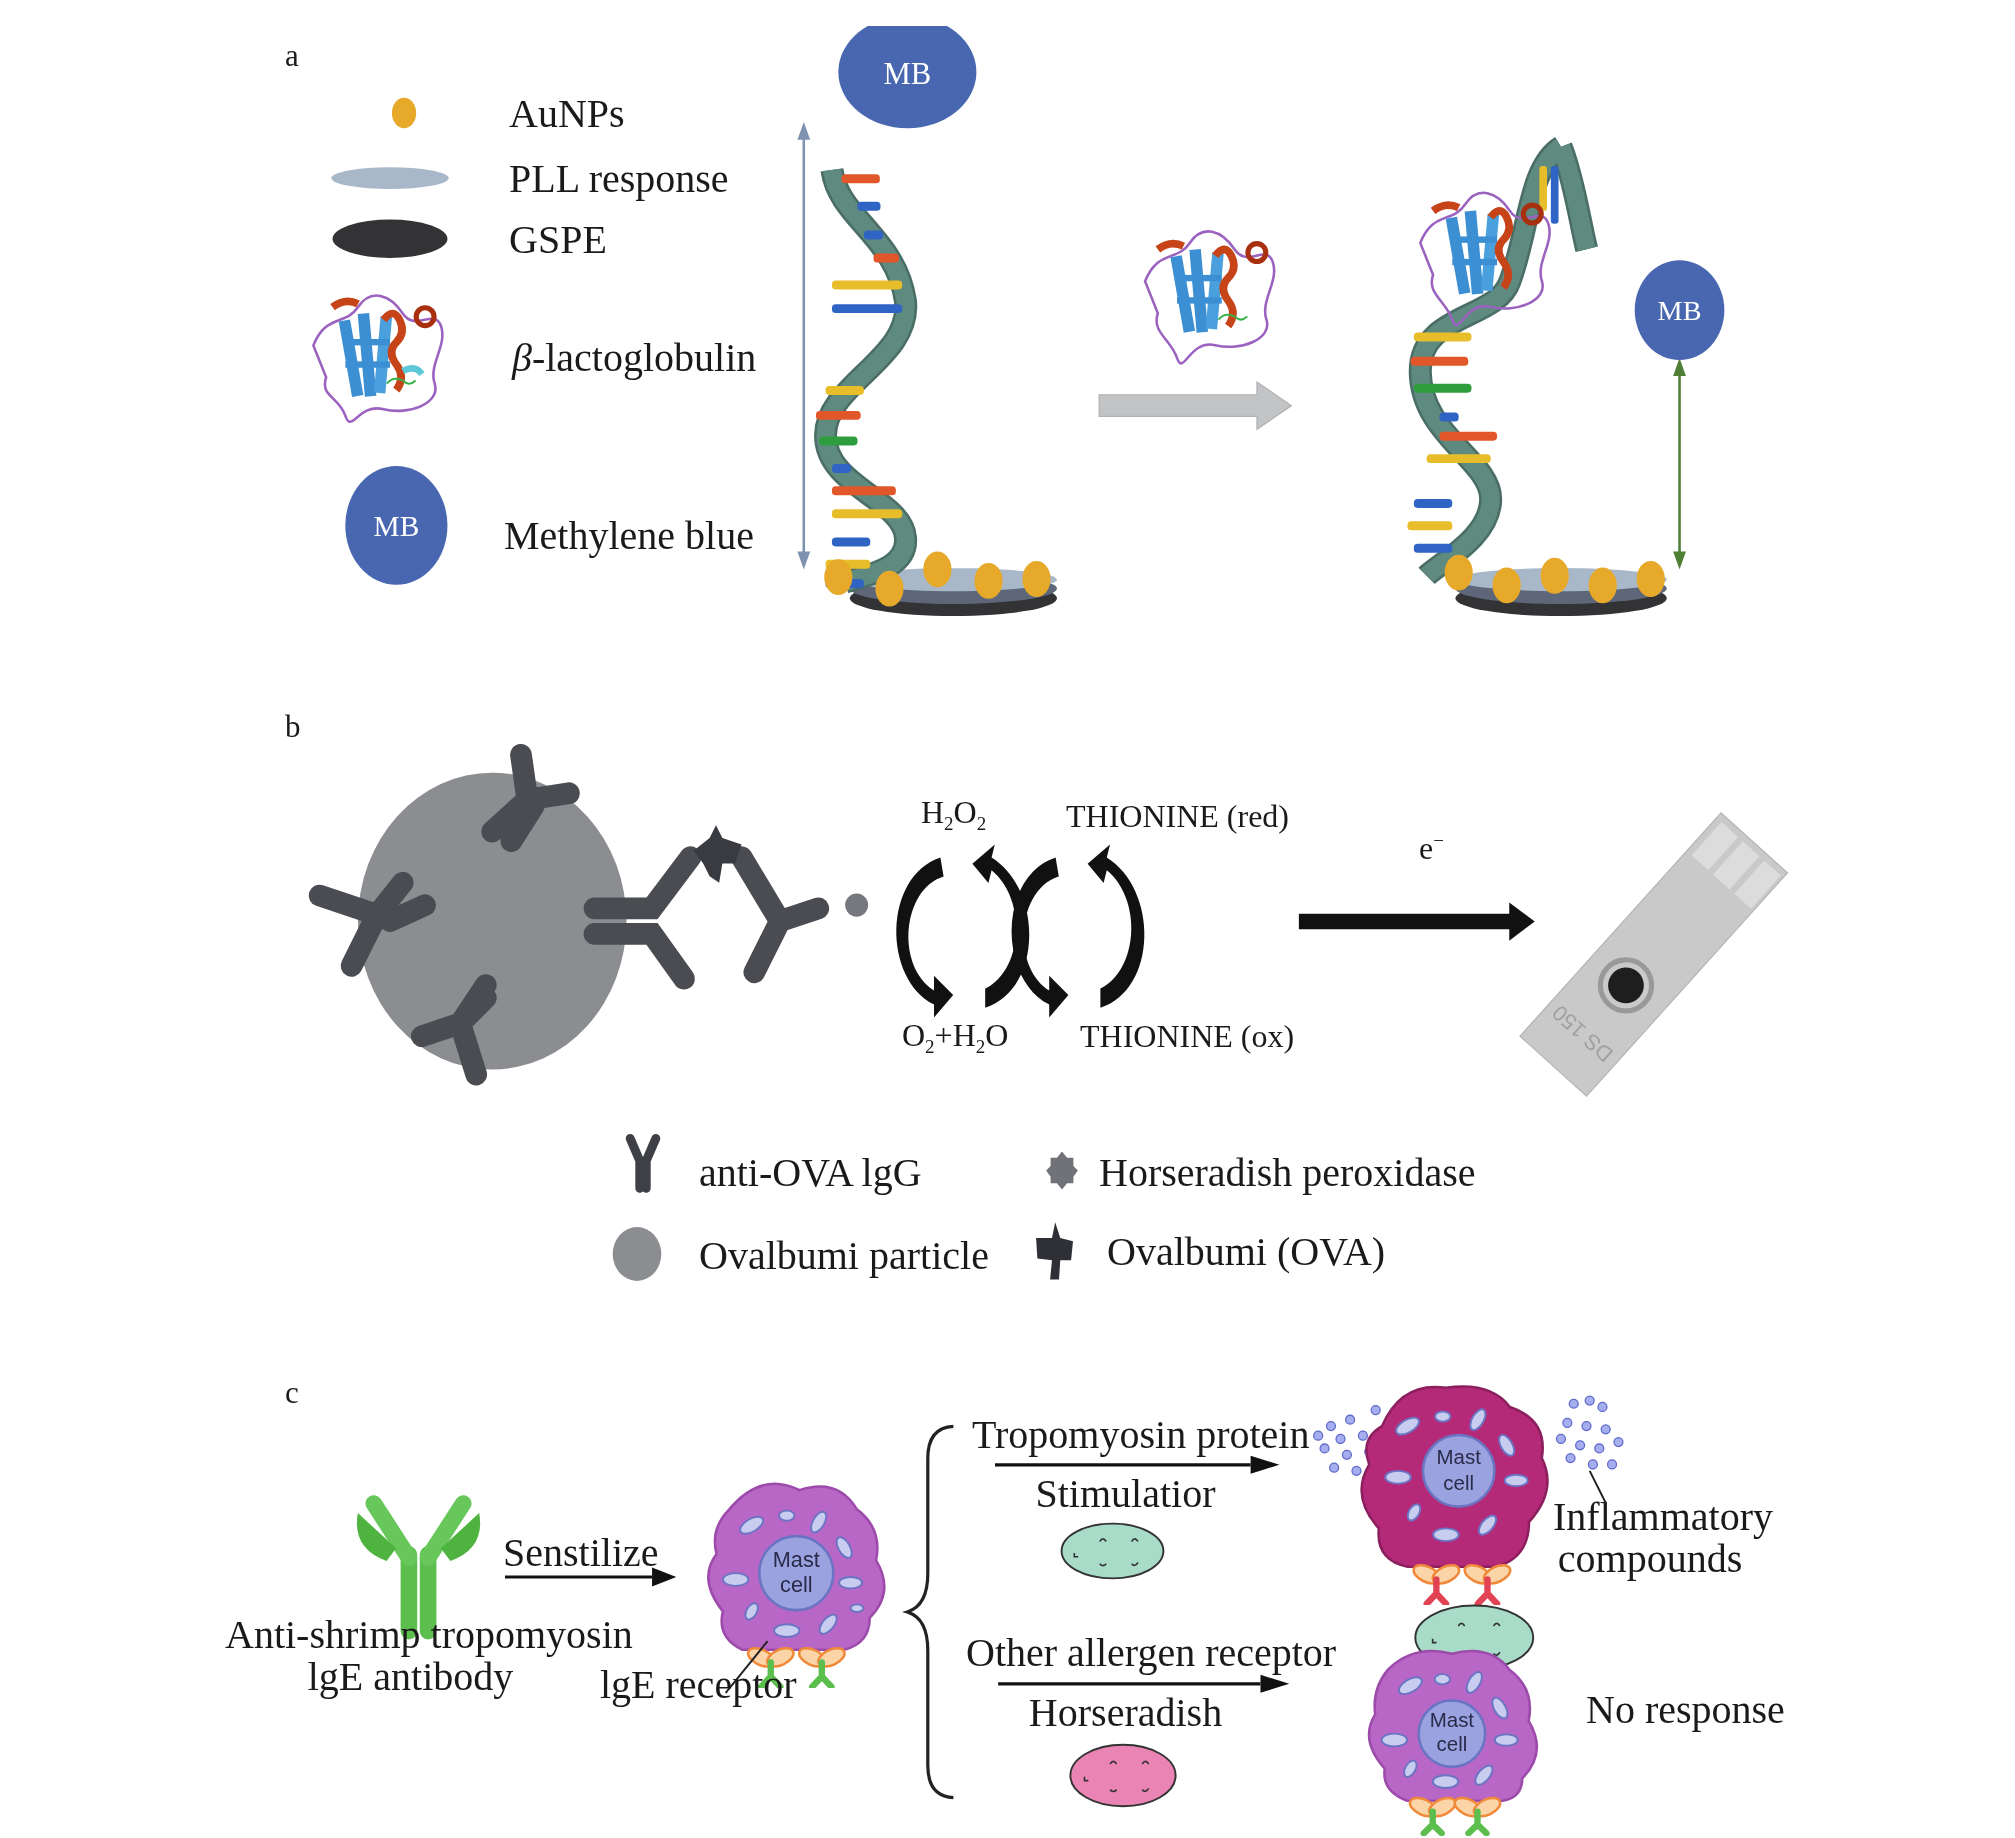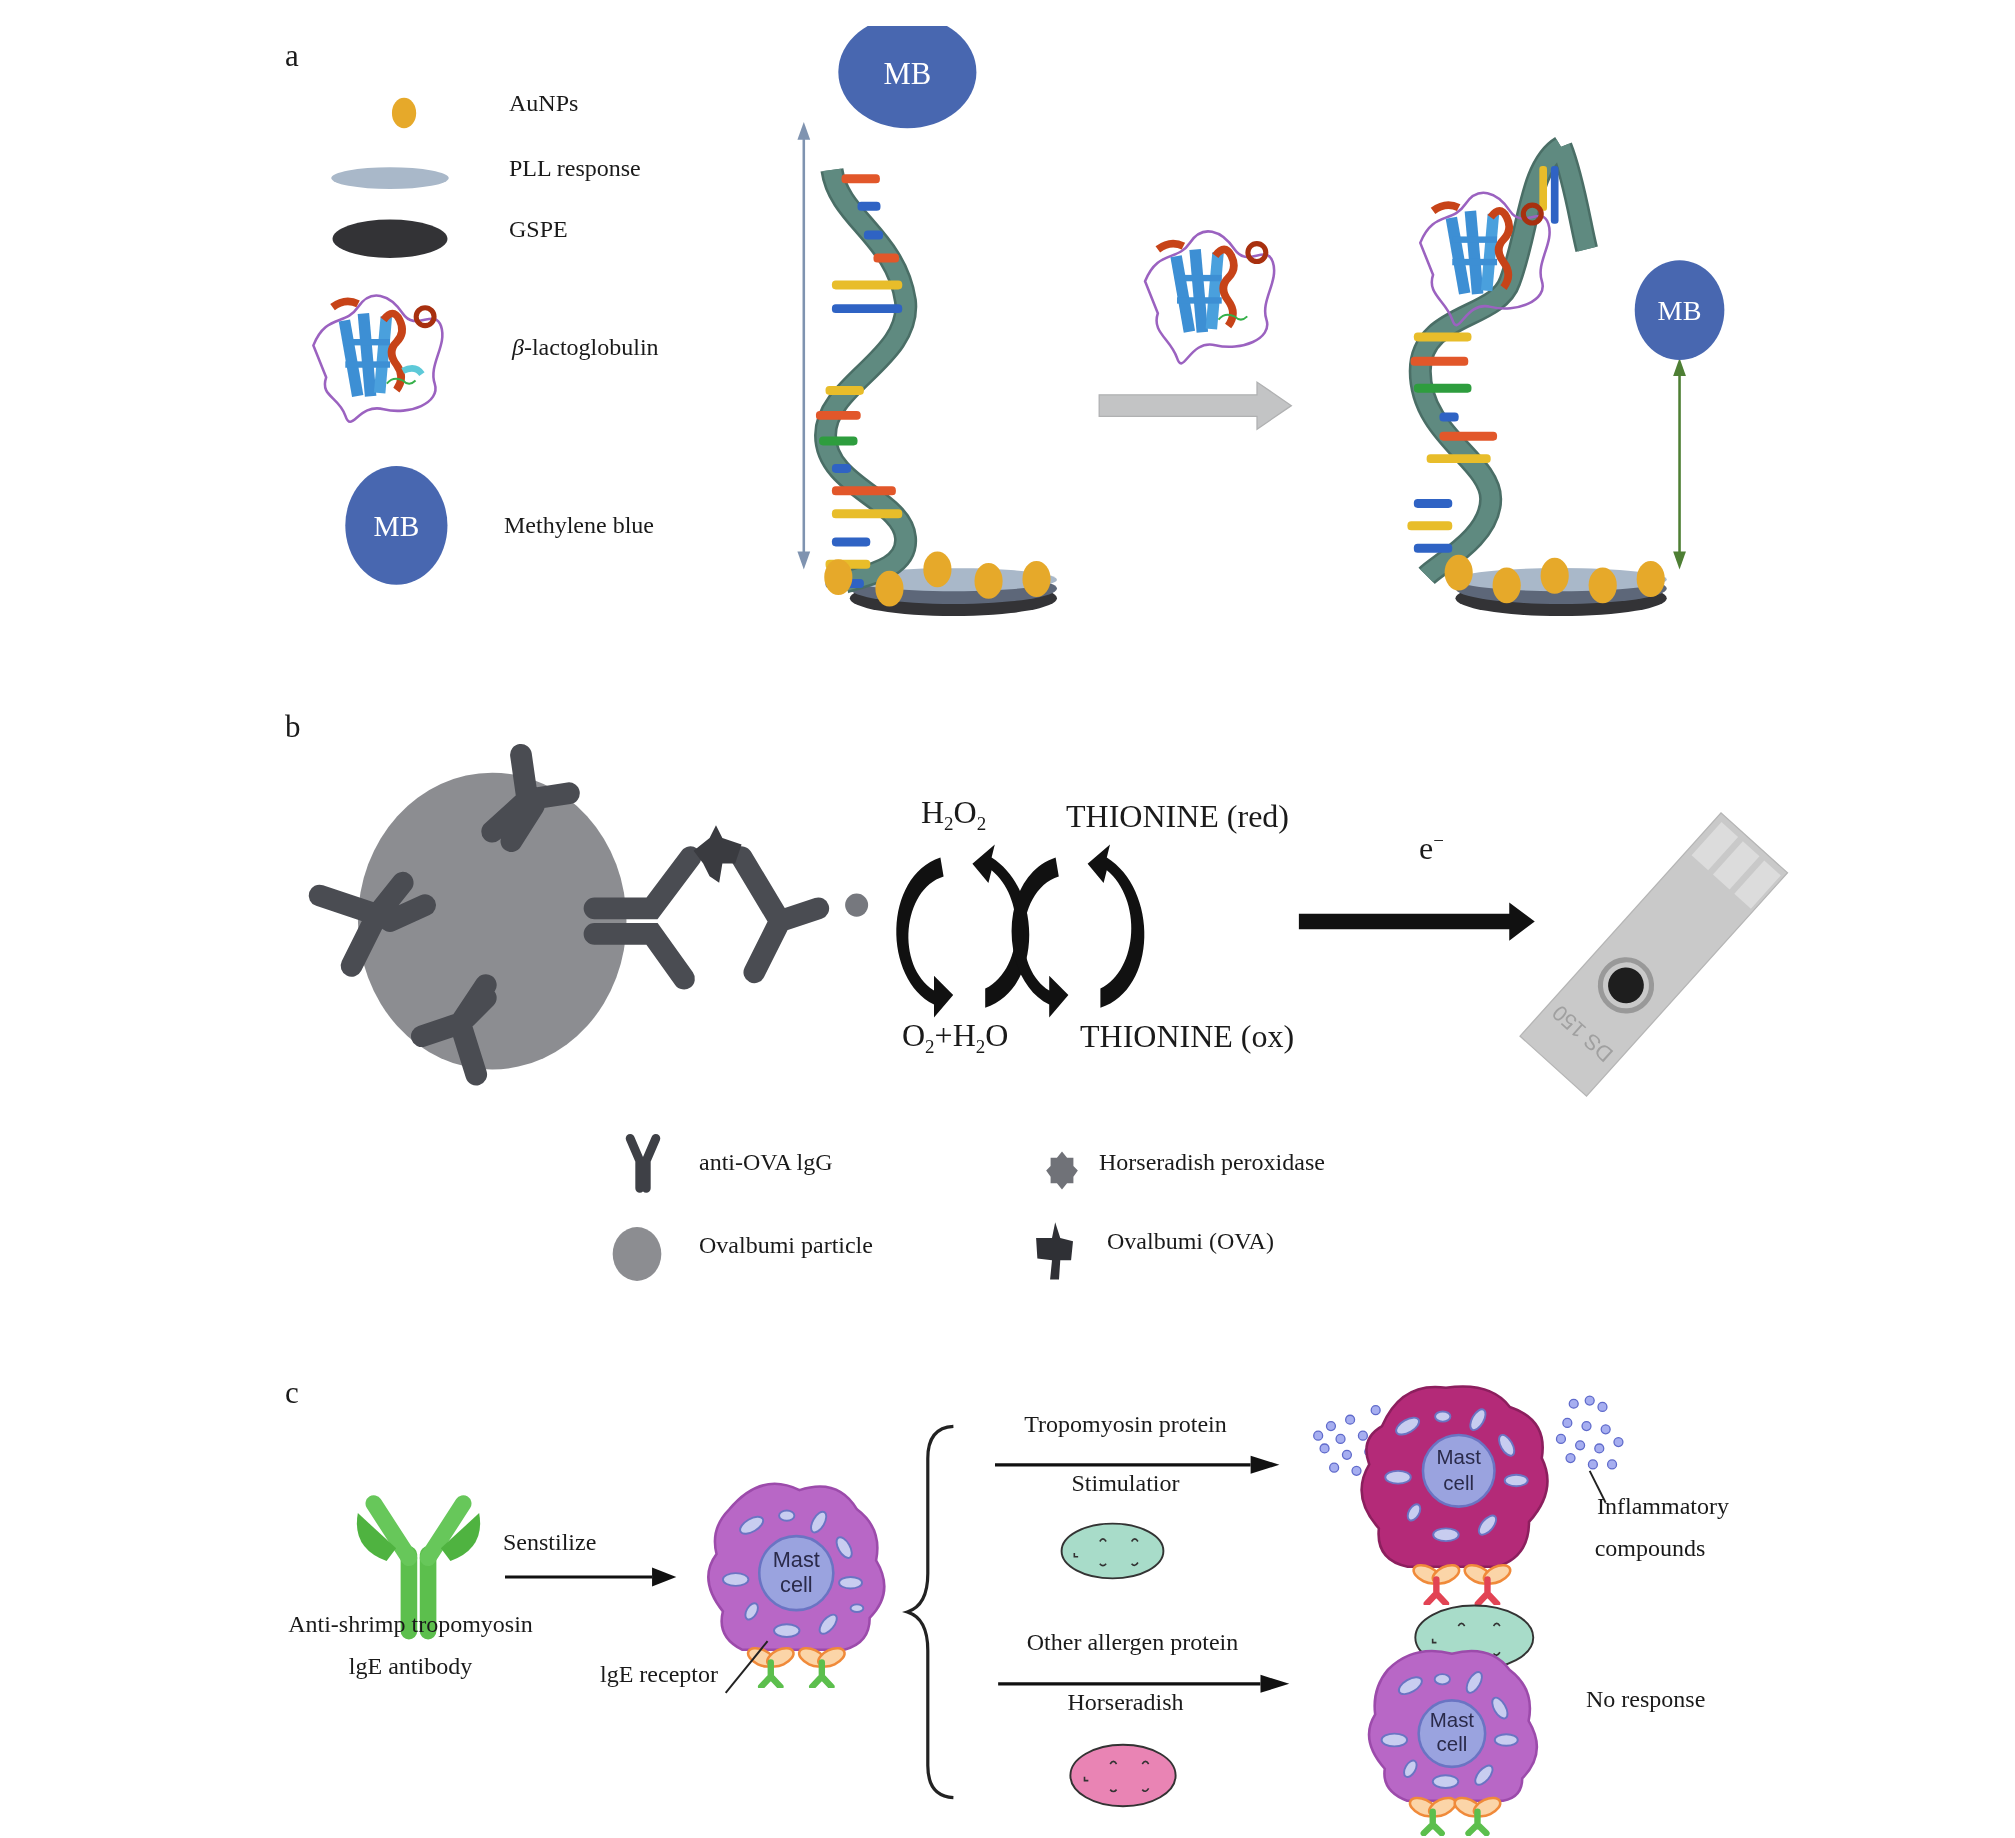--- a/index.html
+++ b/index.html
@@ -1,21 +1,21 @@
 <!DOCTYPE html>
 <html style="font-size:10.2px"><head>
 <meta charset="utf-8">
 <style>
   html, body { margin: 0; padding: 0; background: #ffffff; }
   body { width: 2015px; height: 1838px; position: relative; overflow: hidden;
          font-family: "Liberation Serif", "DejaVu Serif", serif; color: #1a1a1a; }
   .abs { position: absolute; }
   .txt { position: absolute; white-space: nowrap; font-family: "Liberation Serif", "DejaVu Serif", serif; color: #1a1a1a; }
   .panel-label { font-size: 31px; }
-  .legend-text { font-size: 24px; }
+  .legend-text { font-size: 40px; }
   .chem { font-size: 32px; }
   .center { text-align: center; }
   svg text { font-family: "Liberation Sans", "DejaVu Sans", sans-serif; }
   .mb-text { font-family: "Liberation Serif", "DejaVu Serif", serif; }
 </style>
 </head>
 <body>
 
 <div class="txt panel-label" style="left:285px; top:38px;">a</div>
 
@@ -278,21 +278,21 @@
 <svg class="abs" style="left:995px; top:1452px;" width="294" height="25.6" viewBox="0 0 460 40">
   <line x1="0" y1="20" x2="400" y2="20" stroke="#111" stroke-width="5"></line>
   <polygon points="400,6 445,20 400,34" fill="#111"></polygon>
 </svg>
 <div class="txt legend-text center" style="left:972px; top:1470px; width:307px;">Stimulatior</div>
 <svg class="abs" style="left:1055px; top:1516px;" width="115" height="70" viewBox="0 0 180 110">
   <ellipse cx="90" cy="55" rx="80" ry="43" fill="#a8dcc9" stroke="#333" stroke-width="3"></ellipse>
   <path d="M70 40 q5 -8 10 0 M120 40 q5 -8 10 0 M30 58 l0 6 l6 0 M70 75 q5 6 10 0 M120 75 q5 6 10 -2" stroke="#333" stroke-width="2.5" fill="none"></path>
 </svg>
 
-<div class="txt legend-text center" style="left:966px; top:1629px; width:333px;">Other allergen protein</div>
+<div class="txt legend-text center" style="left:966px; top:1629px; width:333px;">Other allergen receptor</div>
 <svg class="abs" style="left:998px; top:1671px;" width="301" height="25.6" viewBox="0 0 470 40">
   <line x1="0" y1="20" x2="410" y2="20" stroke="#111" stroke-width="5"></line>
   <polygon points="410,6 455,20 410,34" fill="#111"></polygon>
 </svg>
 <div class="txt legend-text center" style="left:972px; top:1689px; width:307px;">Horseradish</div>
 <svg class="abs" style="left:1062px; top:1737px;" width="122" height="77" viewBox="0 0 190 120">
   <ellipse cx="95" cy="60" rx="82" ry="48" fill="#e984b4" stroke="#333" stroke-width="3"></ellipse>
   <path d="M75 42 q5 -8 10 0 M125 42 q5 -8 10 0 M35 62 l0 6 l6 0 M75 82 q5 6 10 0 M125 82 q5 6 10 -2" stroke="#333" stroke-width="2.5" fill="none"></path>
 </svg>
 

